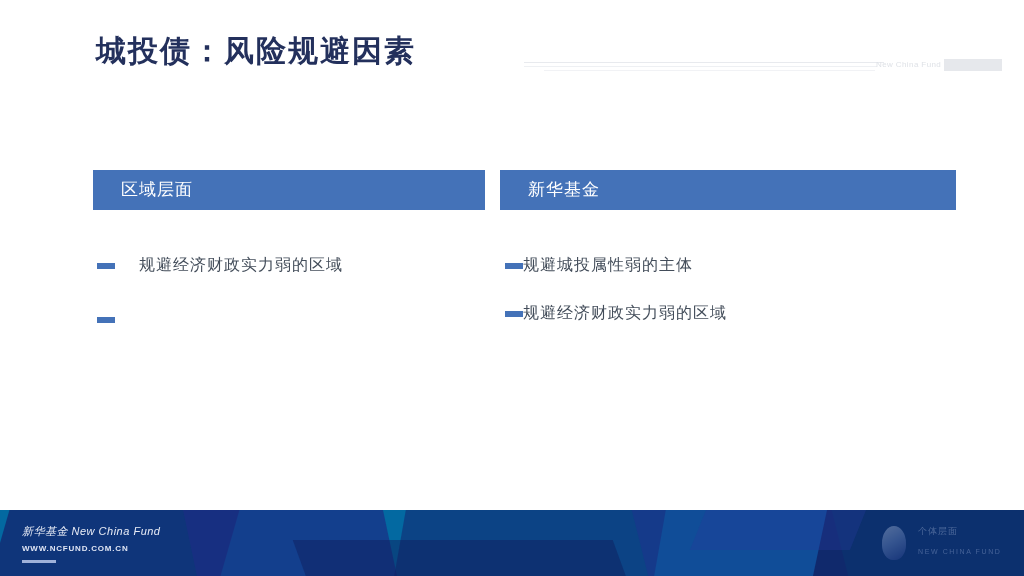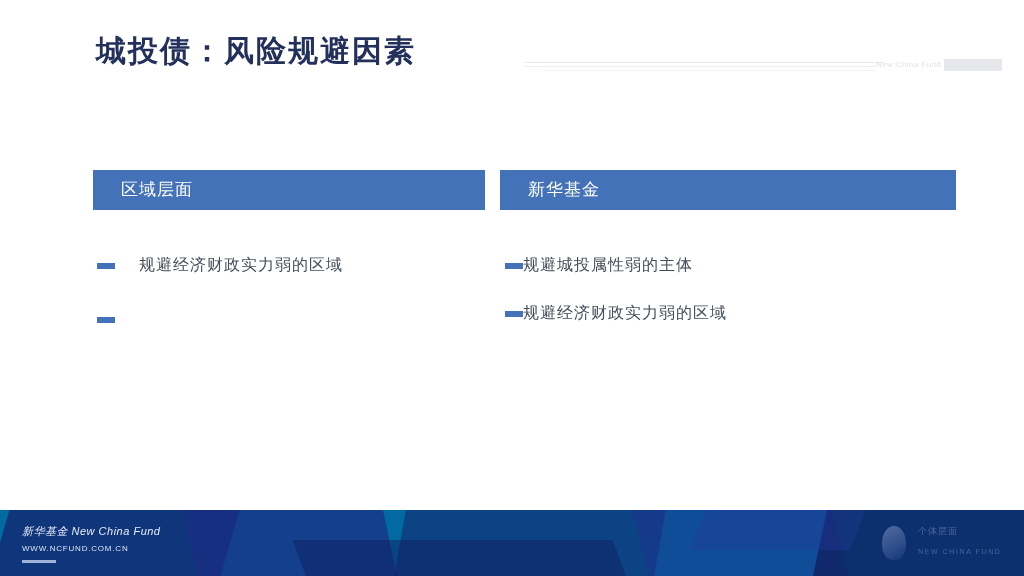--- a/index.html
+++ b/index.html
@@ -166,20 +166,21 @@
     white-space: nowrap;
   }
   .footer-url {
     position: absolute;
     left: 22px;
     top: 34px;
     font-size: 8px;
     color: #dfe5f4;
     letter-spacing: 0.8px;
     white-space: nowrap;
+    font-weight: bold;
   }
   .footer-underline {
     position: absolute;
     left: 22px;
     top: 50px;
     width: 34px;
     height: 3px;
     background: #9fb2da;
   }
 

